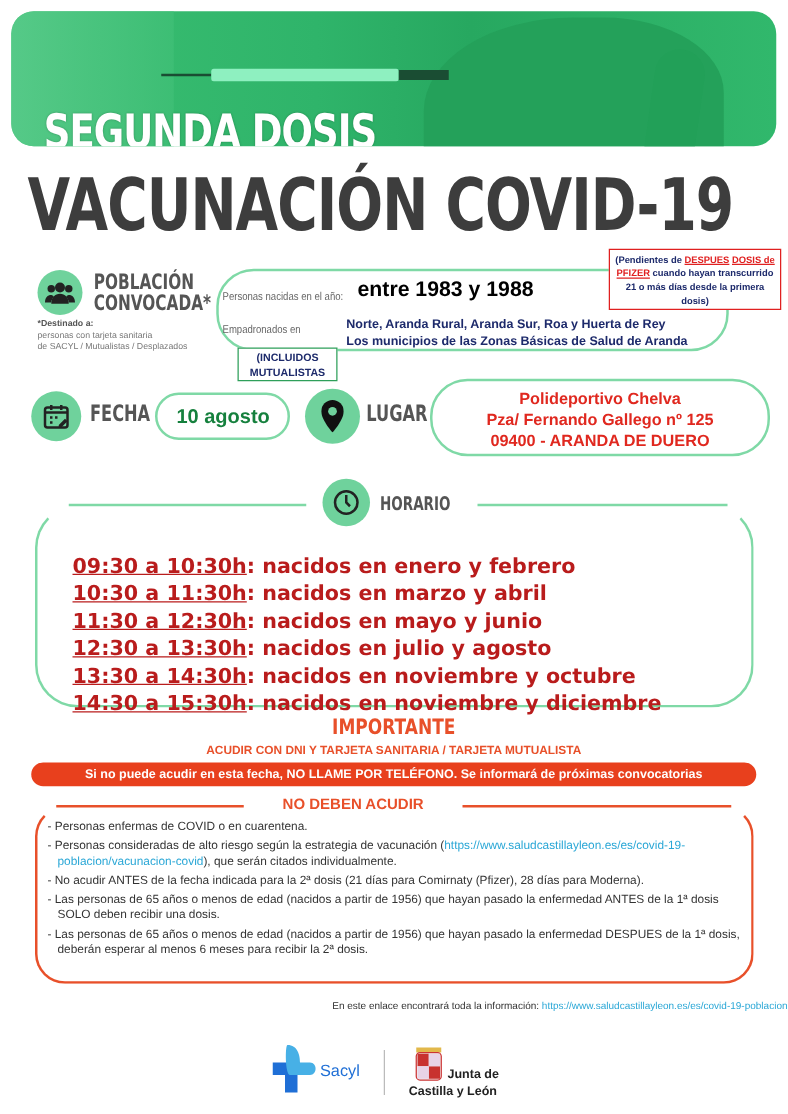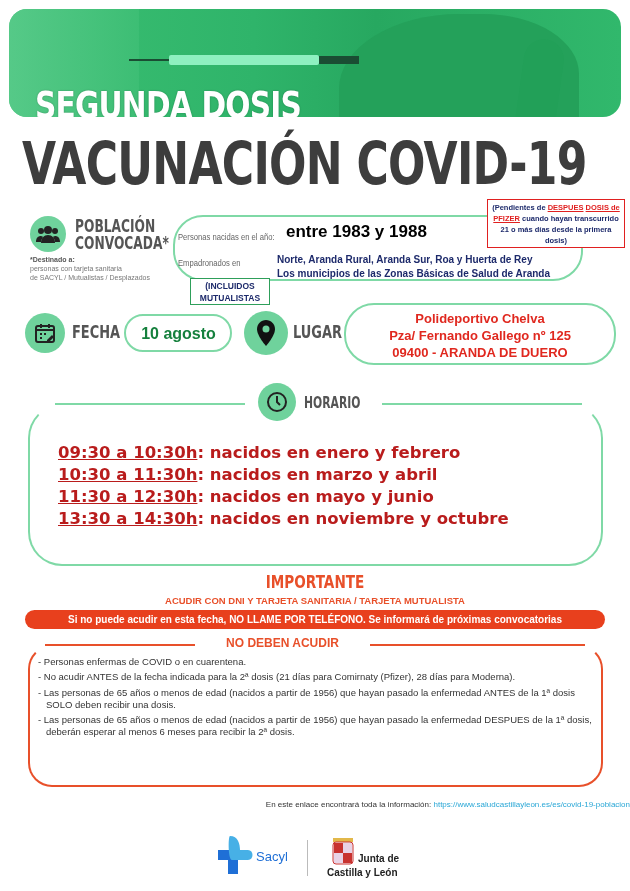--- a/index.html
+++ b/index.html
@@ -179,33 +179,36 @@
       <circle cx="11" cy="11" r="9" fill="none" stroke="#222" stroke-width="2"></circle>
       <path d="M11 5v6l3 3" fill="none" stroke="#222" stroke-width="2"></path>
     </svg>
 </div>
 <div class="cond-label" style="left:304px;top:394px;font-size:15px;">HORARIO</div>
 
 <div class="schedule">
   <div><span class="time">09:30 a 10:30h</span><span class="desc">: nacidos en enero y febrero</span></div>
   <div><span class="time">10:30 a 11:30h</span><span class="desc">: nacidos en marzo y abril</span></div>
   <div><span class="time">11:30 a 12:30h</span><span class="desc">: nacidos en mayo y junio</span></div>
+  <div><span class="time">12:30 a 13:30h</span><span class="desc">: nacidos en julio y agosto</span></div>
   <div><span class="time">13:30 a 14:30h</span><span class="desc">: nacidos en noviembre y octubre</span></div>
+  <div><span class="time">14:30 a 15:30h</span><span class="desc">: nacidos en noviembre y diciembre</span></div>
 </div>
 
 <div class="importante">IMPORTANTE</div>
 <div class="acudir">ACUDIR CON DNI Y TARJETA SANITARIA / TARJETA MUTUALISTA</div>
 <div class="red-bar">Si no puede acudir en esta fecha, NO LLAME POR TELÉFONO. Se informará de próximas convocatorias</div>
 
 <div class="no-frame"></div>
 <div class="no-line-l"></div>
 <div class="no-line-r"></div>
 <div class="no-title">NO DEBEN ACUDIR</div>
 <ul class="no-list">
   <li>- Personas enfermas de COVID o en cuarentena.</li>
+  <li><span>- Personas consideradas de alto riesgo según la estrategia de vacunación (</span><span class="link">https://www.saludcastillayleon.es/es/covid-19-poblacion/vacunacion-covid</span><span>), que serán citados individualmente.</span></li>
   <li>- No acudir ANTES de la fecha indicada para la 2ª dosis (21 días para Comirnaty (Pfizer), 28 días para Moderna).</li>
   <li>- Las personas de 65 años o menos de edad (nacidos a partir de 1956) que hayan pasado la enfermedad ANTES de la 1ª dosis SOLO deben recibir una dosis.</li>
   <li>- Las personas de 65 años o menos de edad (nacidos a partir de 1956) que hayan pasado la enfermedad DESPUES de la 1ª dosis, deberán esperar al menos 6 meses para recibir la 2ª dosis.</li>
 </ul>
 
 <div class="footer-text">
   <span>En este enlace encontrará toda la información: </span><span class="link">https://www.saludcastillayleon.es/es/covid-19-poblacion</span>
 </div>
 
 <div class="sacyl">

